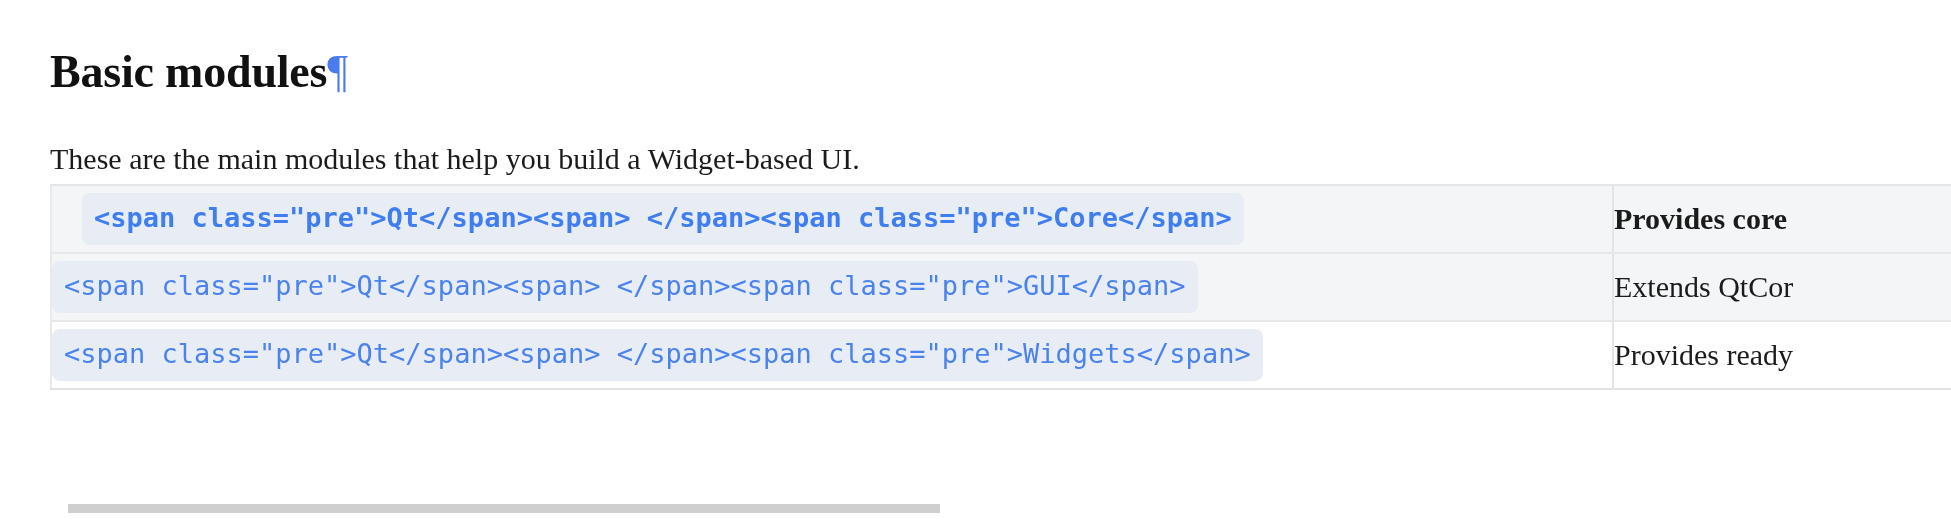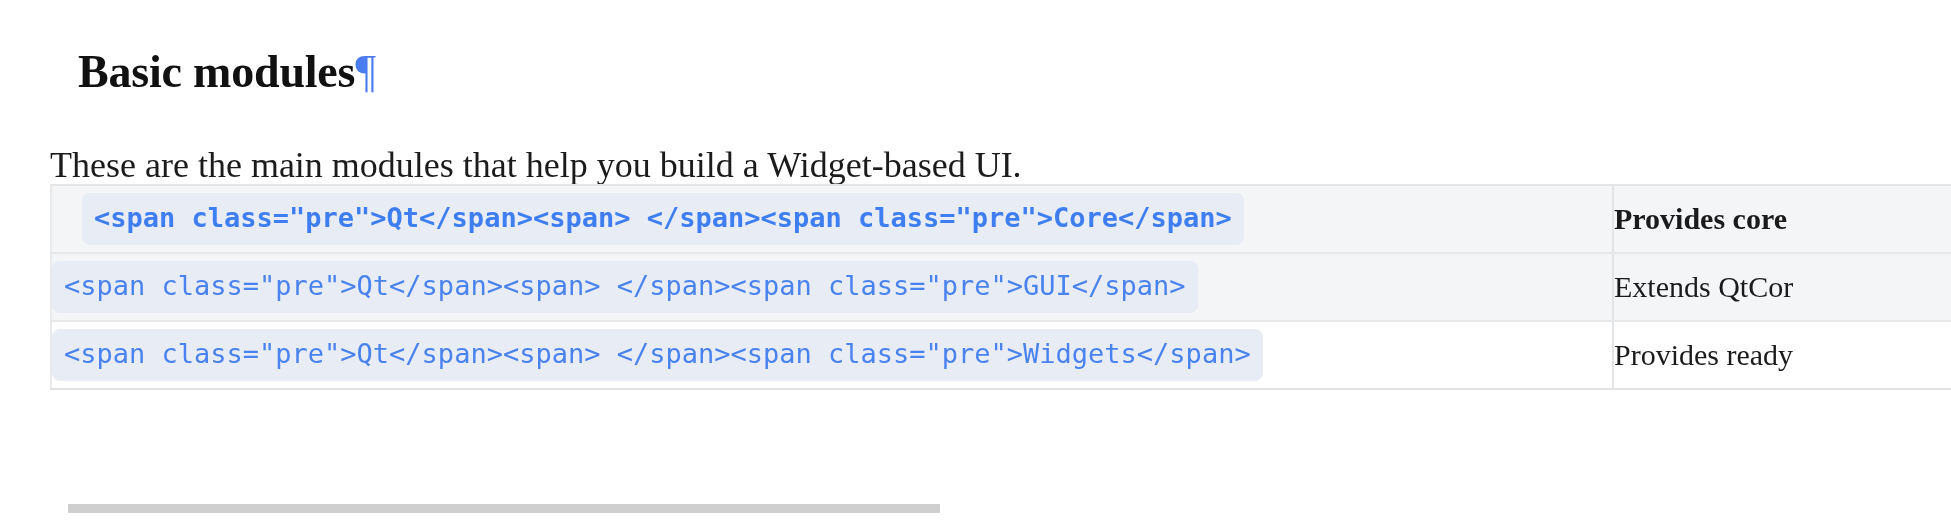--- a/index.html
+++ b/index.html
@@ -28,39 +28,38 @@
   .section-heading {
     position: absolute;
     left: 50px;
     top: 10px;
     font-size: 46px;
     font-weight: bold;
     line-height: 62px;
     letter-spacing: -0.2px;
     white-space: nowrap;
     color: #111111;
-    margin-left: 28px;
   }
   .heading-text {
     font-family: "Liberation Serif", "DejaVu Serif", serif;
   }
   .headerlink {
     color: #4a7cf0;
     font-weight: normal;
     text-decoration: none;
     font-size: 46px;
     padding-left: 0px;
   }
 
   
   .intro-paragraph {
     position: absolute;
     left: 50px;
     top: 107px;
-    font-size: 36px;
+    font-size: 30px;
     line-height: 44px;
     white-space: nowrap;
     color: #1b1b1b;
   }
 
   
   .table-wrap {
     position: absolute;
     left: 50px;
     top: 184px;

